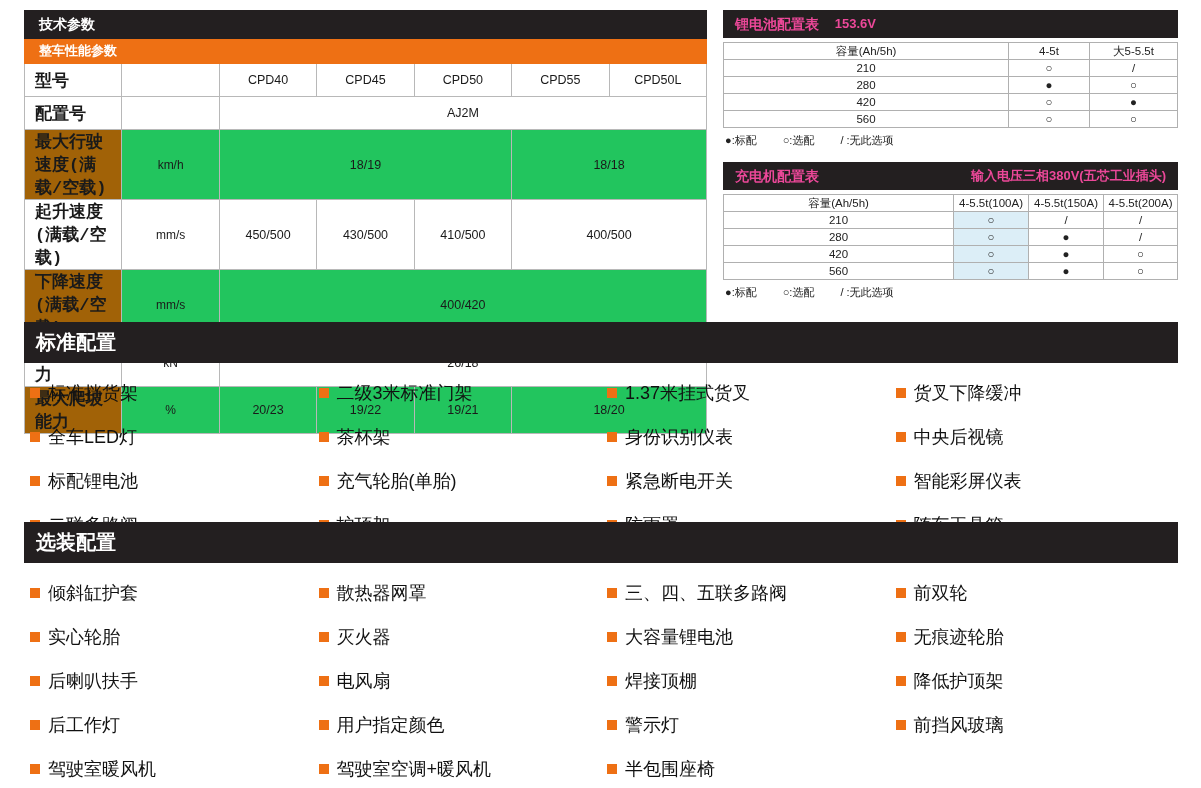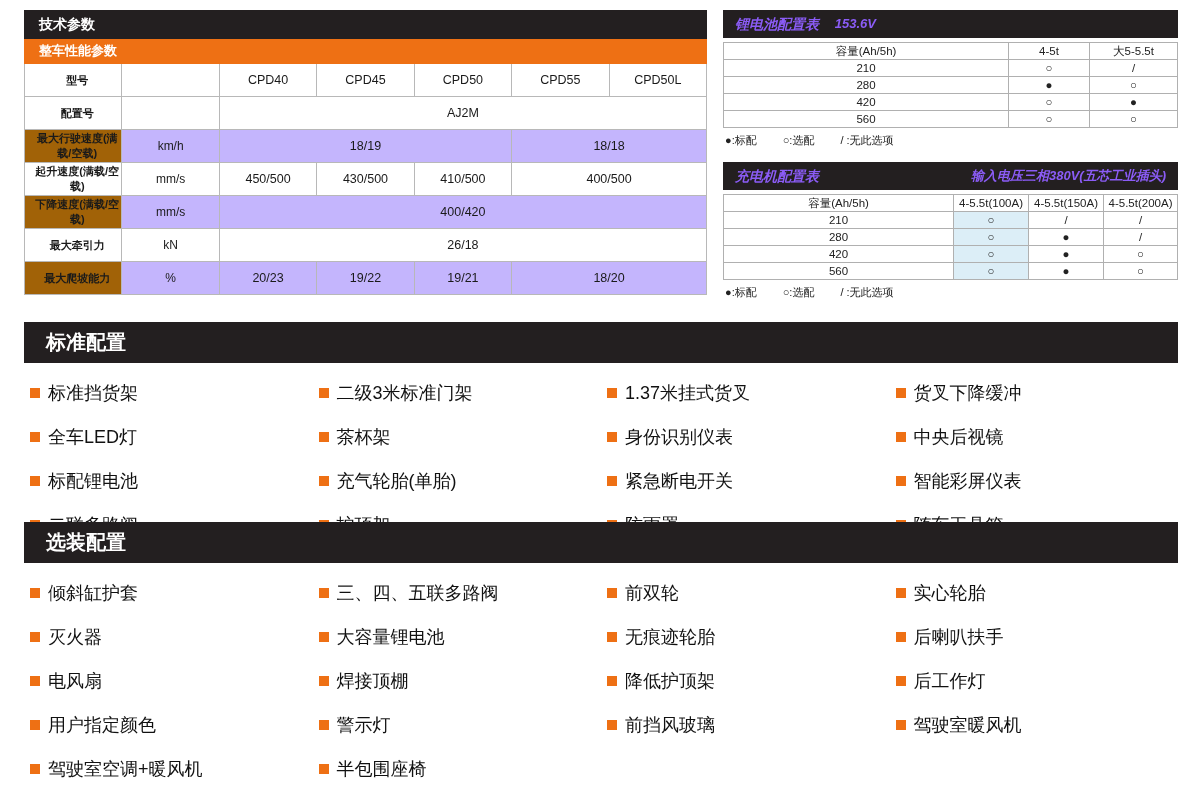--- a/index.html
+++ b/index.html
@@ -31,54 +31,55 @@
     background: #231f20; color: #ffffff; font-weight: bold;
     text-align: left; padding-left: 14px; font-size: 14px; height: 28px;
     border: 1px solid #231f20;
   }
   .hdr-orange td {
     background: #ee7014; color: #ffffff; font-weight: bold;
     text-align: left; padding-left: 14px; font-size: 13px; height: 25px;
     border: 1px solid #ee7014;
   }
   .left-spec td.rowlabel {
-    text-align: center; padding-left: 10px; font-weight: bold; font-size: 11px;
+    text-align: left; padding-left: 10px; font-weight: bold; font-size: 17px;
     background: #ffffff;
+    font-family: Liberation Mono, monospace;
   }
   .left-spec td.unit { font-size: 12px; }
-  .left-spec tr.shade td { background: #c4b5fd; }
+  .left-spec tr.shade td { background: #22c55e; }
   .left-spec tr.shade td.rowlabel { background: #a16207; }
 
   
   .right-col { position: absolute; left: 723px; top: 10px; width: 455px; }
   .rt-title {
-    background: #231f20; color: #8b5cf6; font-weight: bold; font-size: 14px;
+    background: #231f20; color: #ec4899; font-weight: bold; font-size: 14px;
     height: 28px; line-height: 28px; padding: 0 12px;
-    display: flex; justify-content: space-between; align-items: center; font-style: italic;
+    display: flex; justify-content: space-between; align-items: center;
   }
   .rt-title .sub { font-size: 13px; font-weight: bold; }
   .rt { width: 455px; table-layout: fixed; margin-top: 4px; }
   .rt th, .rt td {
     border: 1px solid #b0b0b0; font-size: 11.5px; height: 17px;
     text-align: center; padding: 0 2px; color: #222;
   }
   .rt th { font-weight: normal; }
   .rt td.hl { background: #dceef7; }
   .legend {
     font-size: 11px; color: #222; margin-top: 5px; padding-left: 2px;
     display: flex; gap: 26px; align-items: center;
   }
   .legend span { white-space: pre; }
   .gap { height: 14px; }
 
   
   .section { position: absolute; left: 24px; width: 1154px; }
   .banner {
     background: #231f20; color: #fff; font-size: 20px; font-weight: bold;
-    height: 41px; line-height: 41px; padding-left: 22px;
+    height: 41px; line-height: 41px; padding-left: 12px;
   }
   .grid {
     display: grid; grid-template-columns: repeat(4, 1fr);
     row-gap: 0; column-gap: 0; padding-top: 8px;
   }
   .cfg {
     display: flex; align-items: center; gap: 8px;
     font-size: 18px; height: 44px; padding-left: 6px; color: #111;
   }
   .sq {
@@ -317,20 +318,24 @@
 
   <div class="section" style="top:522px">
     <div class="banner">选装配置</div>
     <div class="grid">
       <div class="cfg">
           <span class="sq"></span>
           <span>倾斜缸护套</span>
         </div>
       <div class="cfg">
           <span class="sq"></span>
+          <span>散热器网罩</span>
+        </div>
+      <div class="cfg">
+          <span class="sq"></span>
           <span>三、四、五联多路阀</span>
         </div>
       <div class="cfg">
           <span class="sq"></span>
           <span>前双轮</span>
         </div>
       <div class="cfg">
           <span class="sq"></span>
           <span>实心轮胎</span>
         </div>

